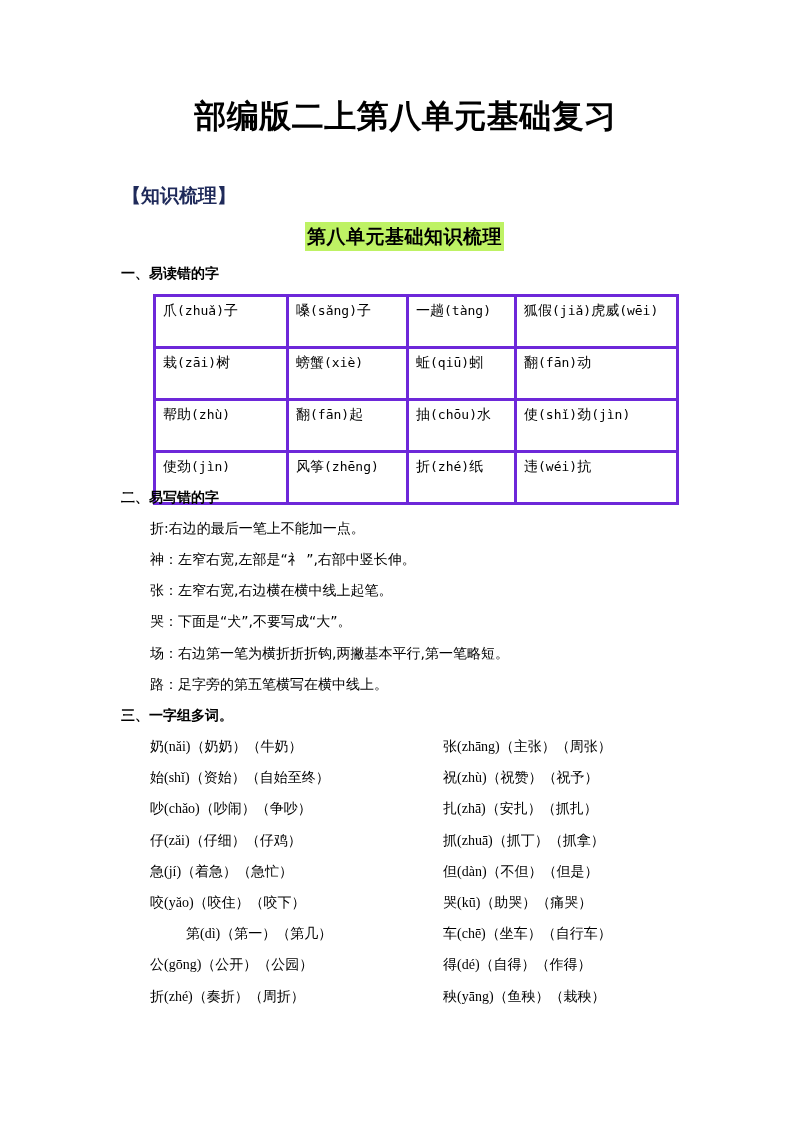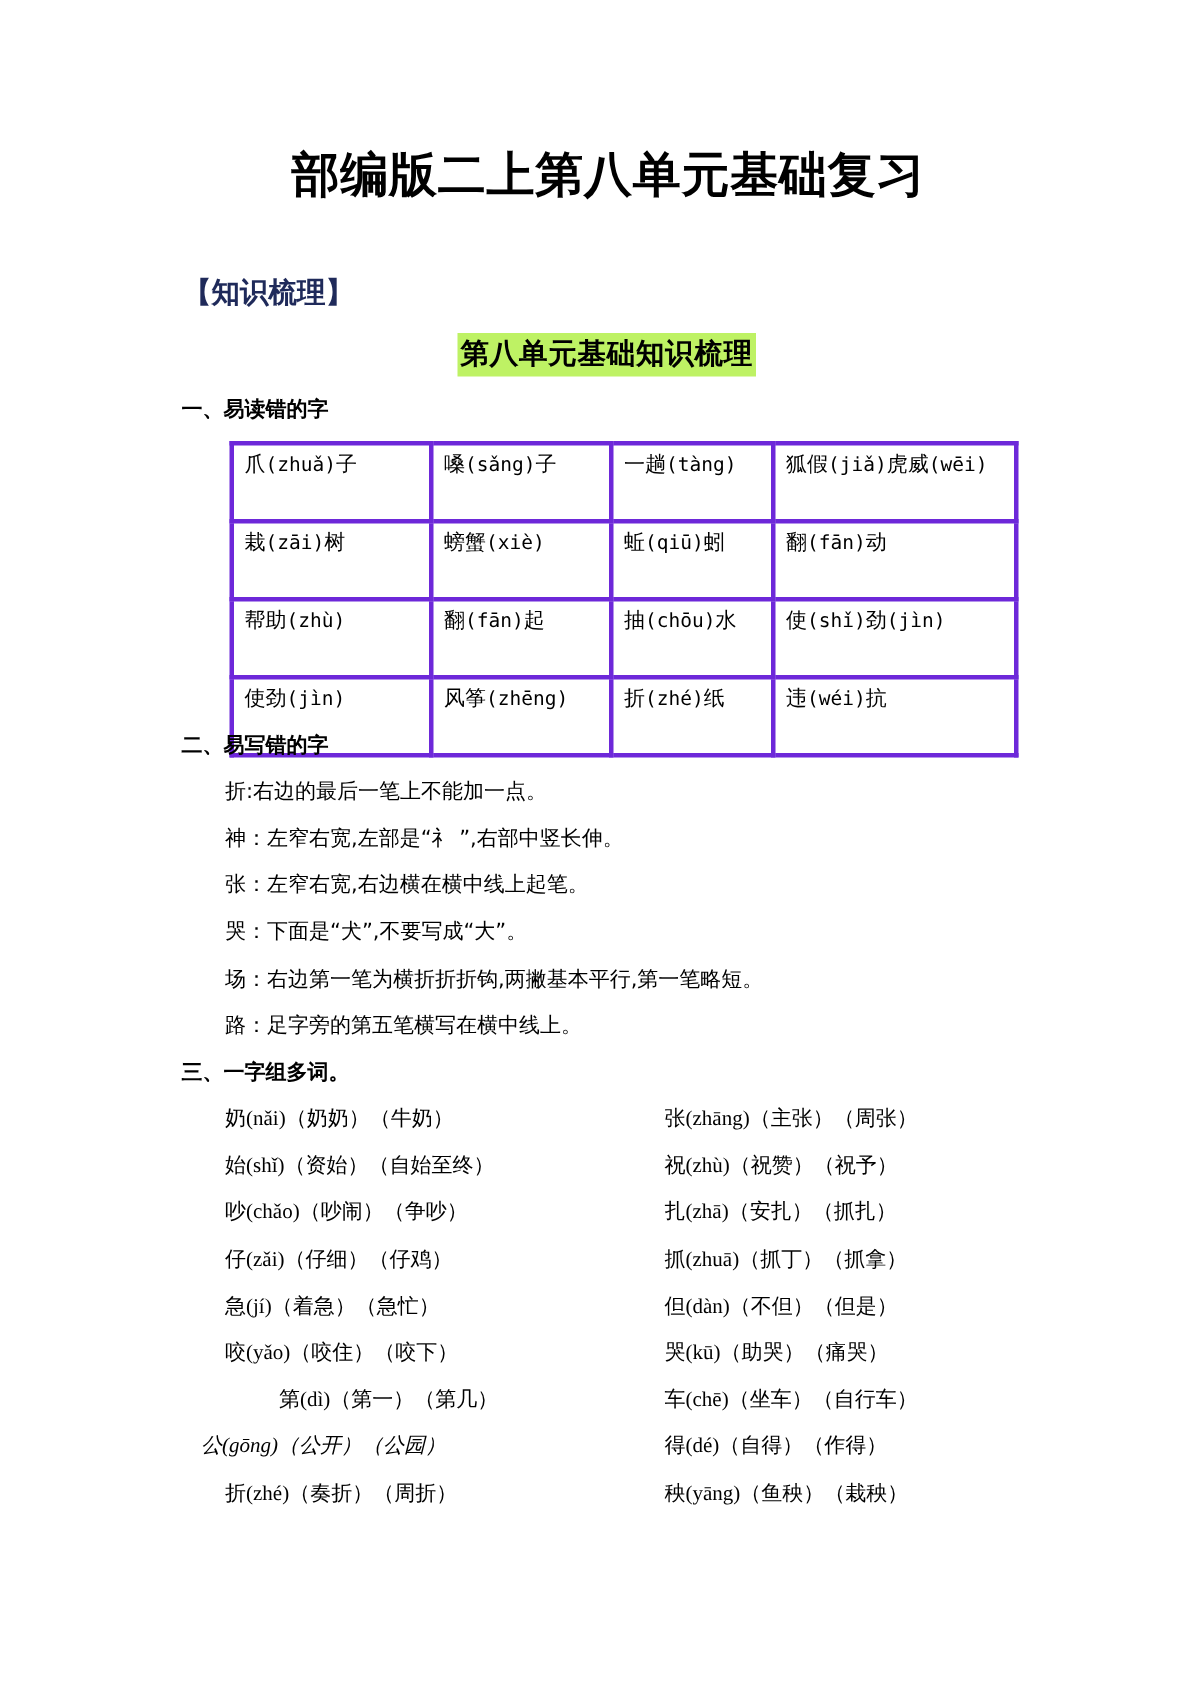--- a/index.html
+++ b/index.html
@@ -167,21 +167,21 @@
 <div class="section-heading" style="top:705px;">三、一字组多词。</div>
 
 <div id="word-groups">
     <div class="word-item" style="left: 150px; top: 736px;"><span>奶</span><span class="py">(nǎi)</span><span>（奶奶）（牛奶）</span></div>
     <div class="word-item" style="left: 150px; top: 767px;"><span>始</span><span class="py">(shǐ)</span><span>（资始）（自始至终）</span></div>
     <div class="word-item" style="left: 150px; top: 798px;"><span>吵</span><span class="py">(chǎo)</span><span>（吵闹）（争吵）</span></div>
     <div class="word-item" style="left: 150px; top: 830px;"><span>仔</span><span class="py">(zǎi)</span><span>（仔细）（仔鸡）</span></div>
     <div class="word-item" style="left: 150px; top: 861px;"><span>急</span><span class="py">(jí)</span><span>（着急）（急忙）</span></div>
     <div class="word-item" style="left: 150px; top: 892px; text-align: right;"><span>咬</span><span class="py">(yǎo)</span><span>（咬住）（咬下）</span></div>
     <div class="word-item" style="left: 150px; top: 923px; margin-left: 36px;"><span>第</span><span class="py">(dì)</span><span>（第一）（第几）</span></div>
-    <div class="word-item" style="left: 134px; top: 954px; font-style: italic;"><span>公</span><span class="py">(gōng)</span><span>（公开）（公园）</span></div>
+    <div class="word-item" style="left: 150px; top: 954px;"><span>公</span><span class="py">(gōng)</span><span>（公开）（公园）</span></div>
     <div class="word-item" style="left: 150px; top: 986px;"><span>折</span><span class="py">(zhé)</span><span>（奏折）（周折）</span></div>
     <div class="word-item" style="left: 443px; top: 736px;"><span>张</span><span class="py">(zhāng)</span><span>（主张）（周张）</span></div>
     <div class="word-item" style="left: 443px; top: 767px;"><span>祝</span><span class="py">(zhù)</span><span>（祝赞）（祝予）</span></div>
     <div class="word-item" style="left: 443px; top: 798px;"><span>扎</span><span class="py">(zhā)</span><span>（安扎）（抓扎）</span></div>
     <div class="word-item" style="left: 443px; top: 830px;"><span>抓</span><span class="py">(zhuā)</span><span>（抓丁）（抓拿）</span></div>
     <div class="word-item" style="left: 443px; top: 861px;"><span>但</span><span class="py">(dàn)</span><span>（不但）（但是）</span></div>
     <div class="word-item" style="left: 443px; top: 892px;"><span>哭</span><span class="py">(kū)</span><span>（助哭）（痛哭）</span></div>
     <div class="word-item" style="left: 443px; top: 923px;"><span>车</span><span class="py">(chē)</span><span>（坐车）（自行车）</span></div>
     <div class="word-item" style="left: 443px; top: 954px;"><span>得</span><span class="py">(dé)</span><span>（自得）（作得）</span></div>
     <div class="word-item" style="left: 443px; top: 986px;"><span>秧</span><span class="py">(yāng)</span><span>（鱼秧）（栽秧）</span></div>

